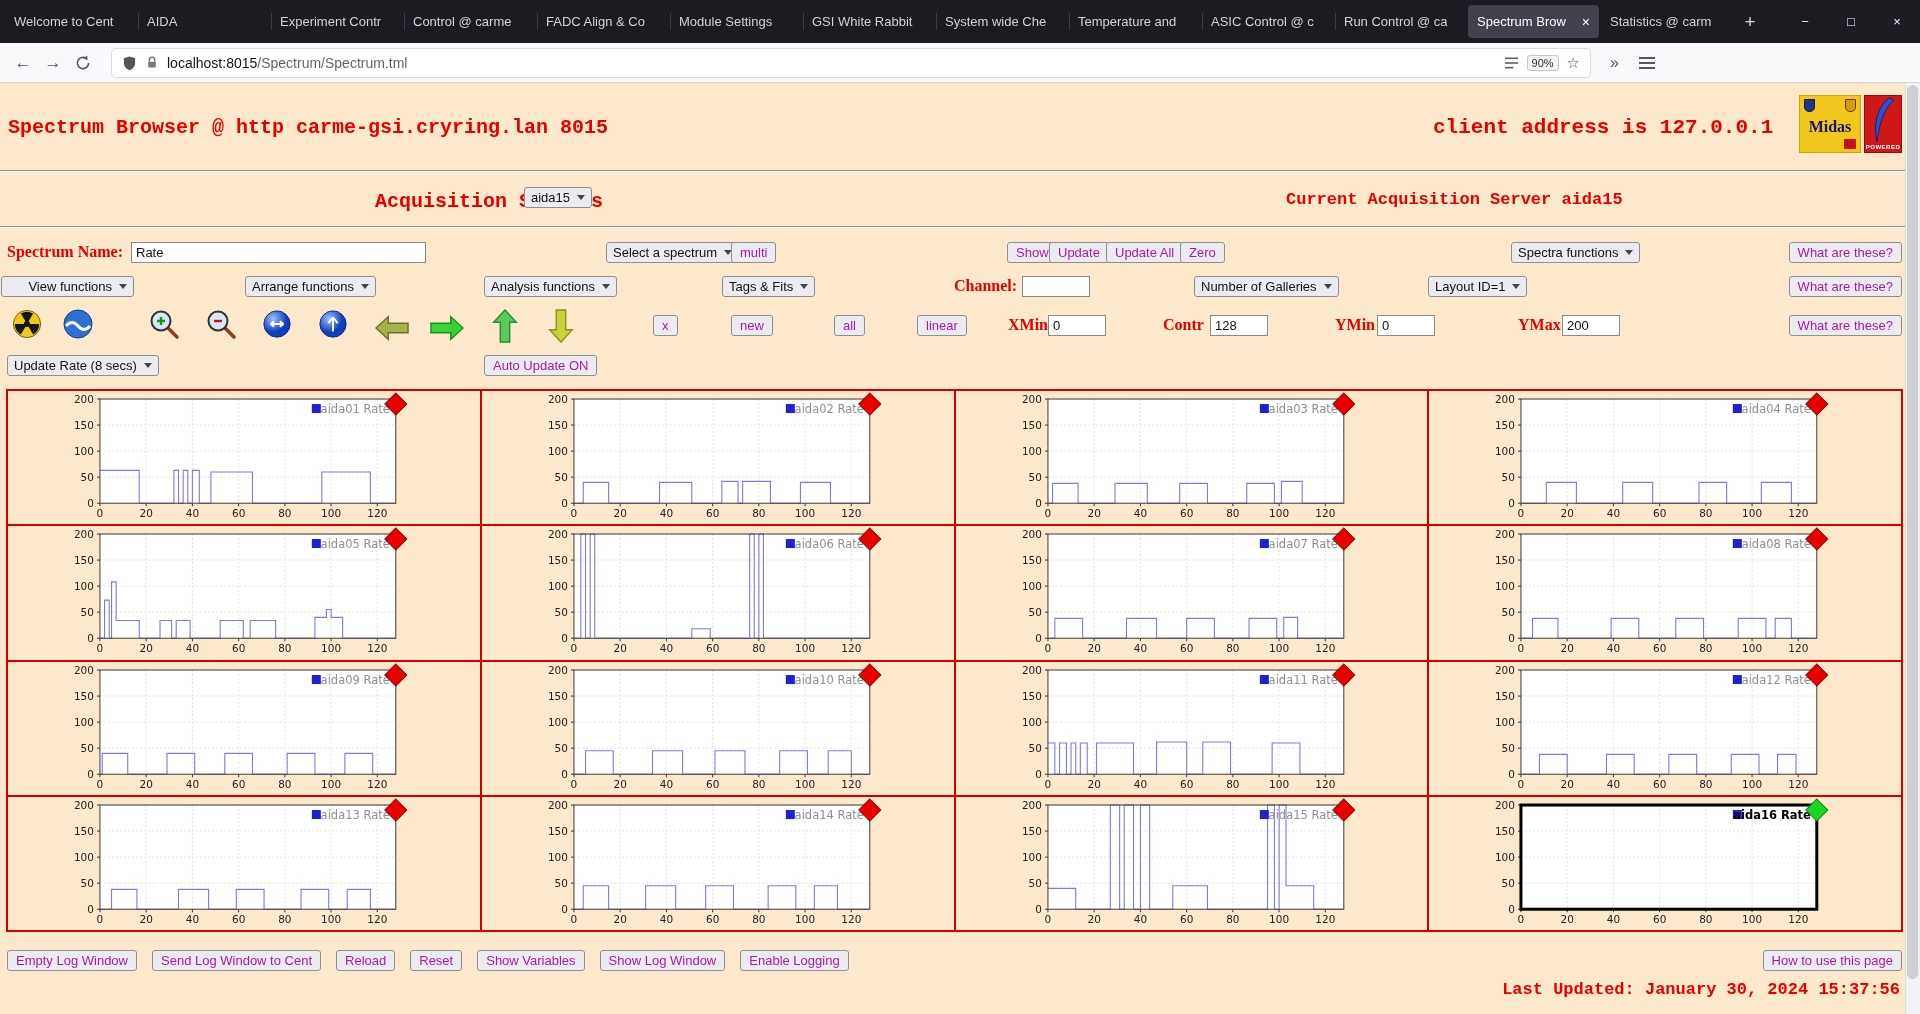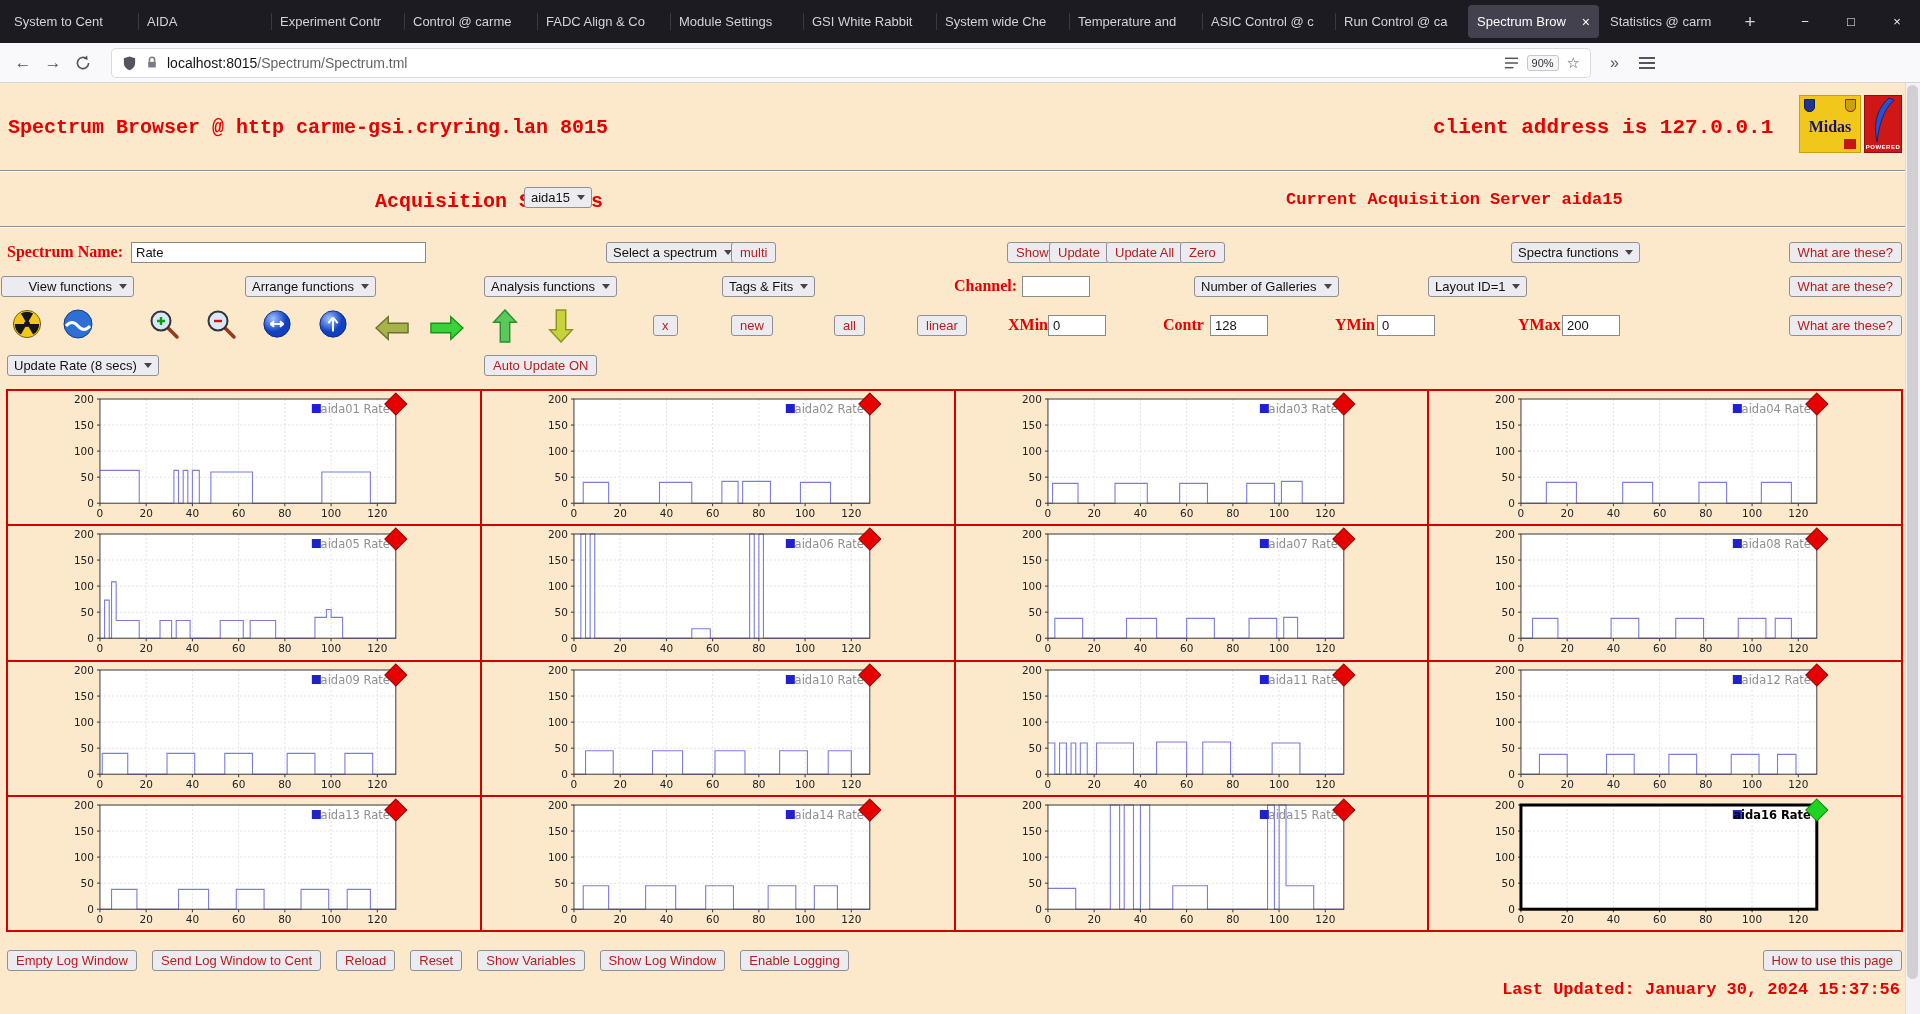--- a/index.html
+++ b/index.html
@@ -25,21 +25,21 @@
 .ovf{margin-left:20px;color:#55545e;font-size:16px}
 .hamburger{margin-left:20px;width:16px;height:14px;position:relative;display:inline-block}
 .hline{position:absolute;left:0;top:6px;width:16px;height:2px;background:#55545e;box-shadow:0 -5px 0 #55545e,0 5px 0 #55545e}
 
 .page{position:absolute;top:83px;left:0;width:1920px;height:931px;background:#fce8cb}
 .abs{position:absolute}
 .red{font-family:Liberation Mono, monospace;font-weight:bold;color:#e60000}
 .title{left:8px;top:33px;font-size:20px}
 .client{left:1433px;top:33px;font-size:21px}
 .hr{left:0;width:1920px;height:2px;border-top:1px solid #8f8f8f;border-bottom:1px solid #fff}
-.btn{appearance:none;background:#ececf0;border:1px solid #8f8f99;border-radius:3px;font:13px "Liberation Sans",sans-serif;color:#b91c1c;padding:0 8px;height:21px;line-height:15px;white-space:nowrap}
+.btn{appearance:none;background:#ececf0;border:1px solid #8f8f99;border-radius:3px;font:13px "Liberation Sans",sans-serif;color:#a21caf;padding:0 8px;height:21px;line-height:15px;white-space:nowrap}
 .selbox{display:inline-flex;align-items:center;gap:7px;background:#ececf0;border:1px solid #8f8f99;border-radius:3px;font-size:13px;color:#111;padding:1px 6px;height:21px;white-space:nowrap}
 .selbox::after{content:"";width:0;height:0;border-left:4px solid transparent;border-right:4px solid transparent;border-top:5px solid #444}
 .tin{background:#fff;border:1px solid #8a8a8a;height:21px;font:13px "Liberation Sans",sans-serif;padding:7px 4px;color:#111}
 .lbl{font-family:"Liberation Serif",serif;font-weight:bold;color:#e60000;font-size:16px}
 .acq-label{left:375px;top:107px;font-size:20px}
 .acq-current{left:1286px;top:107px;font-size:17px}
 
 .logo-midas{position:absolute;left:1799px;top:12px;width:62px;height:58px;background:#f2c71b;border:1px solid #c9a30d}
 .m-shield{position:absolute;top:3px;width:11px;height:13px;border-radius:0 0 5px 5px}
 .s1{left:4px;background:#20348f;border:1px solid #101d57}
@@ -65,21 +65,21 @@
 .scrollstrip{position:absolute;right:0;top:0;width:15px;height:100%;background:#f2f2f4;border-left:1px solid #dddde0}
 .scrollthumb{position:absolute;right:2px;top:2px;width:11px;height:96%;background:#cfcfd4;border-radius:6px}
 .fnicon{position:absolute}
 </style>
 </head>
 <body>
 
 <div class="tabbar">
   <div class="tabs" id="tabs">
       <div class="tab">
-        <span class="tab-label">System to Cent</span>
+        <span class="tab-label">Welcome to Cent</span>
       </div>
       <div class="tab">
         <span class="tab-label">AIDA</span>
       </div>
       <div class="tab">
         <span class="tab-label">Experiment Contr</span>
       </div>
       <div class="tab">
         <span class="tab-label">Control @ carme</span>
       </div>

